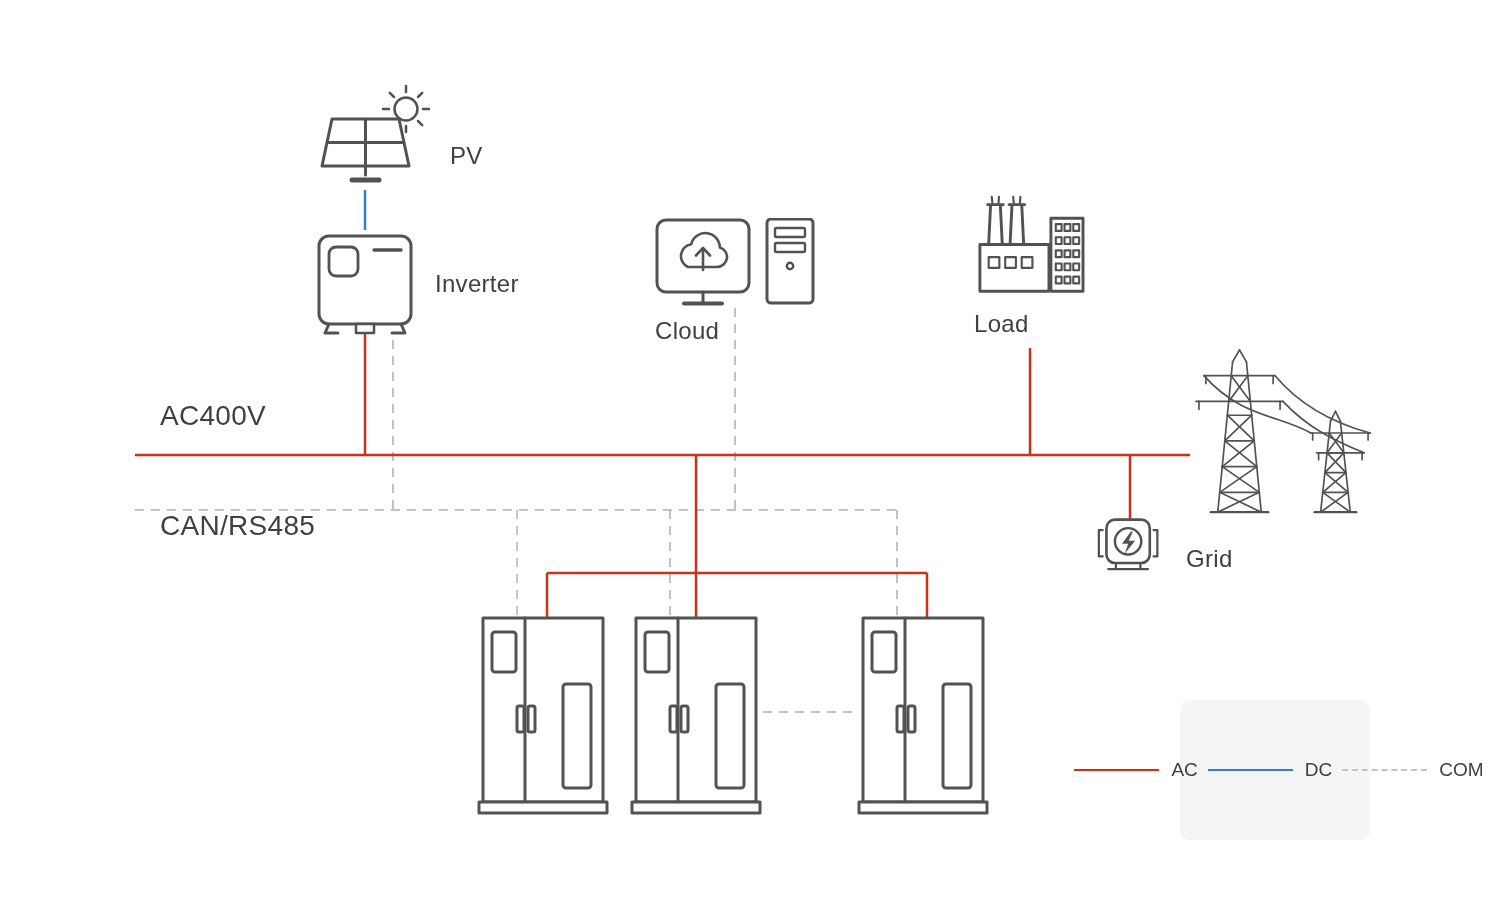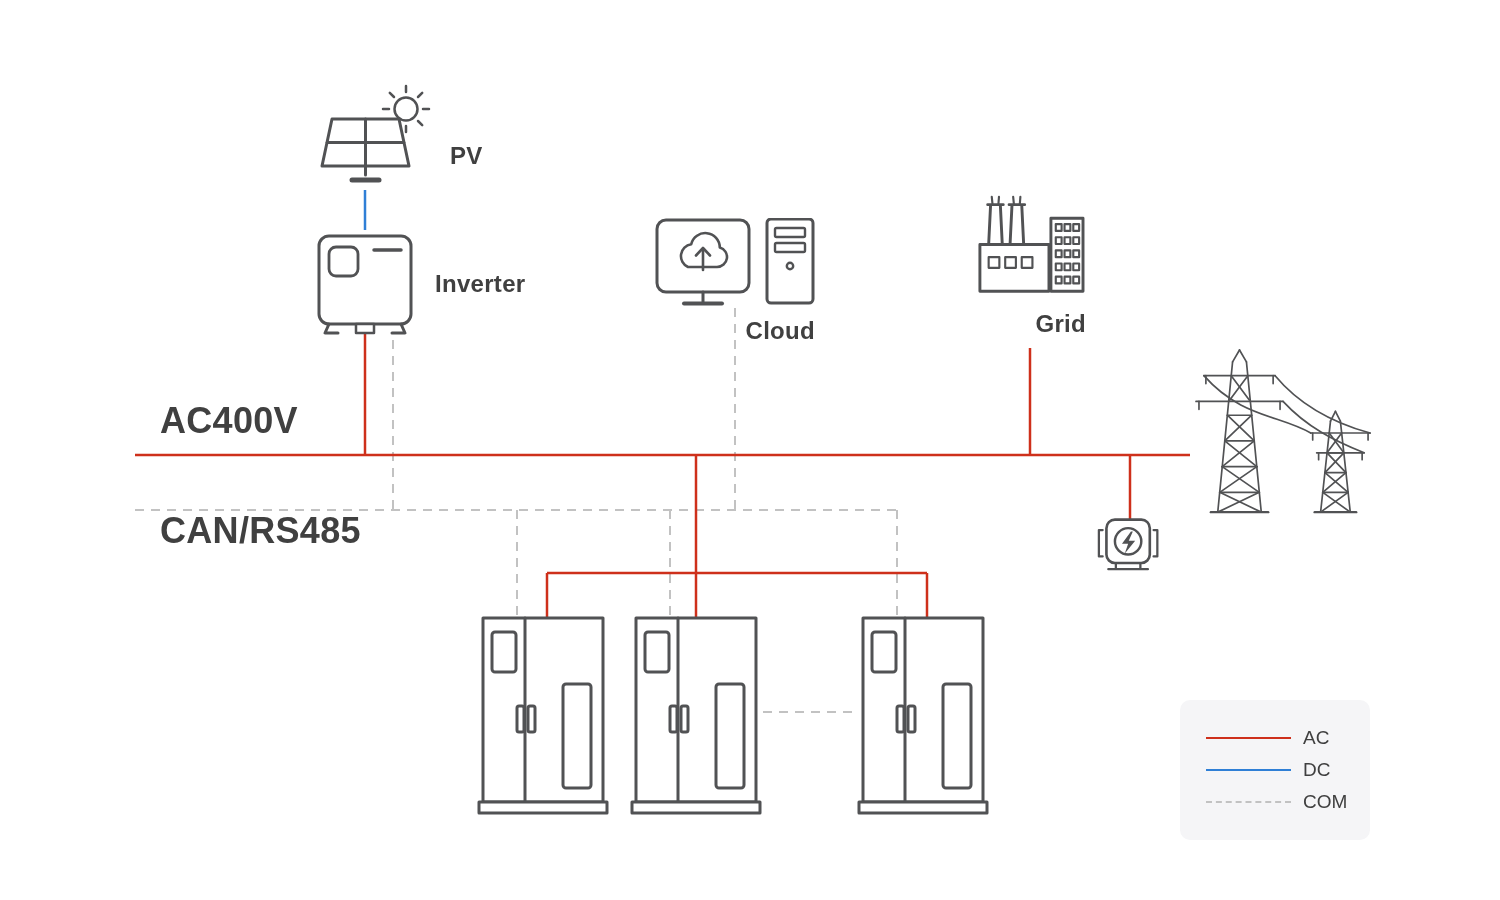--- a/index.html
+++ b/index.html
@@ -29,32 +29,31 @@
   svg.icon .fw { fill: #ffffff; }
   svg.icon .fi { fill: var(--color-icon, #515254); stroke: none; }
   svg.icon.thin { stroke-width: 1.7; }
 
   .label {
     position: absolute;
     color: var(--color-text, #404040);
     font-size: 24px;
     letter-spacing: 0.3px;
     white-space: nowrap;
-    font-weight: bold;
   }
-  .label.big { font-size: 36px; }
-  .label.center { text-align: right; white-space: normal; }
+  .label.big { font-size: 28px; }
+  .label.center { text-align: left; white-space: normal; }
 
   .legend {
     position: absolute;
     left: 1180px; top: 700px;
     width: 190px; height: 140px;
     background: var(--color-legend-bg, #f5f5f7);
     border-radius: 10px;
-    display: flex; flex-direction: column; justify-content: center;
+    display: flex; flex-direction: row; justify-content: center;
     gap: 10px;
     padding: 12px 18px 12px 26px;
   }
   .legend-row { display: flex; align-items: center; gap: 12px; font-size: 19px; color: var(--color-text, #404040); }
   .swatch { width: 85px; height: 0; border-top-width: 2.5px; flex: 0 0 auto; }
   .swatch.ac  { border-top-style: solid;  border-top-color: var(--color-ac, #ce301b); }
   .swatch.dc  { border-top-style: solid;  border-top-color: var(--color-dc, #2f7fd6); }
   .swatch.com { border-top-style: dashed; border-top-color: var(--color-com, #c2c2c2); }
 </style>
 </head>
@@ -279,21 +278,22 @@
       <rect x="40" y="90" width="7" height="26" rx="2"></rect>
       <rect x="51" y="90" width="7" height="26" rx="2"></rect>
       <rect x="86" y="68" width="28" height="104" rx="3"></rect>
       <rect class="fw" x="2" y="186" width="128" height="11" stroke="var(--color-icon, #515254)"></rect>
     </svg>
   </div>
 
   <div class="label" style="left:450px;top:142px">PV</div>
   <div class="label" style="left:435px;top:270px">Inverter</div>
   <div class="label center" style="left:655px;top:317px;width:160px">Cloud</div>
-  <div class="label center" style="left:974px;top:310px;width:112px">Grid</div>
+  <div class="label center" style="left:974px;top:310px;width:112px">Load</div>
+  <div class="label center" style="left:1186px;top:545px;width:198px">Grid</div>
   <div class="label big" style="left:160px;top:400px">AC400V</div>
   <div class="label big" style="left:160px;top:510px">CAN/RS485</div>
 
   <div class="legend">
     <div class="legend-row">
       <span class="swatch ac"></span>
       <span>AC</span>
     </div>
     <div class="legend-row">
       <span class="swatch dc"></span>

